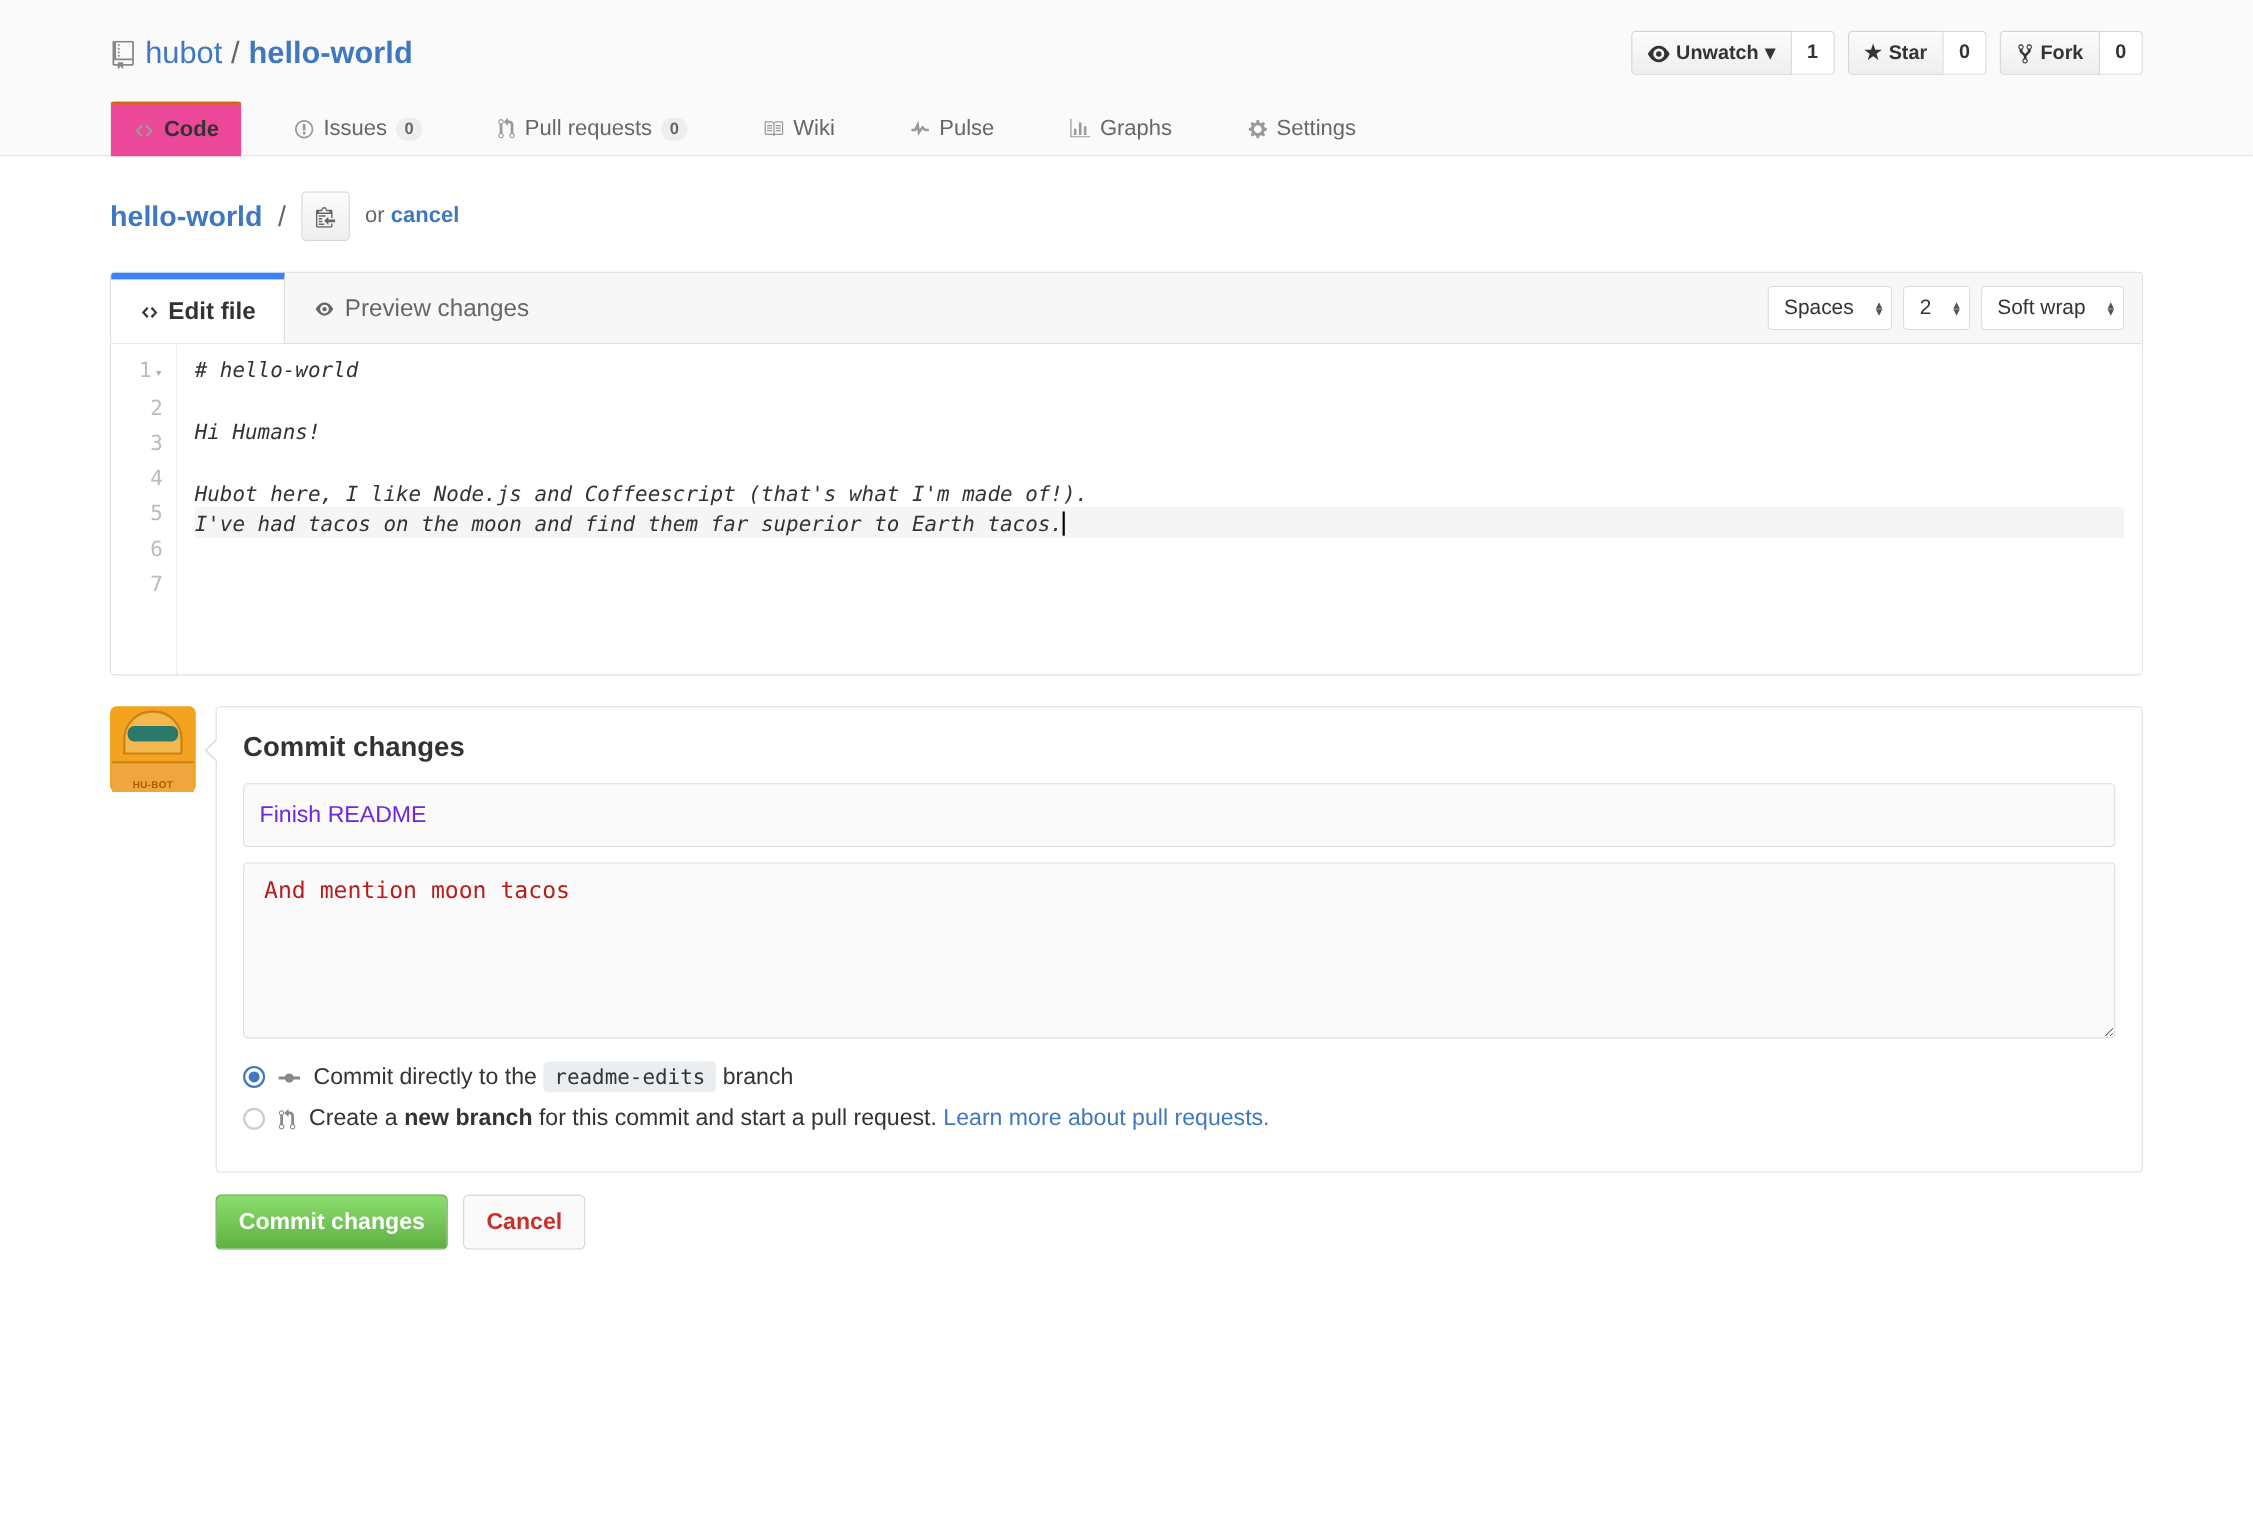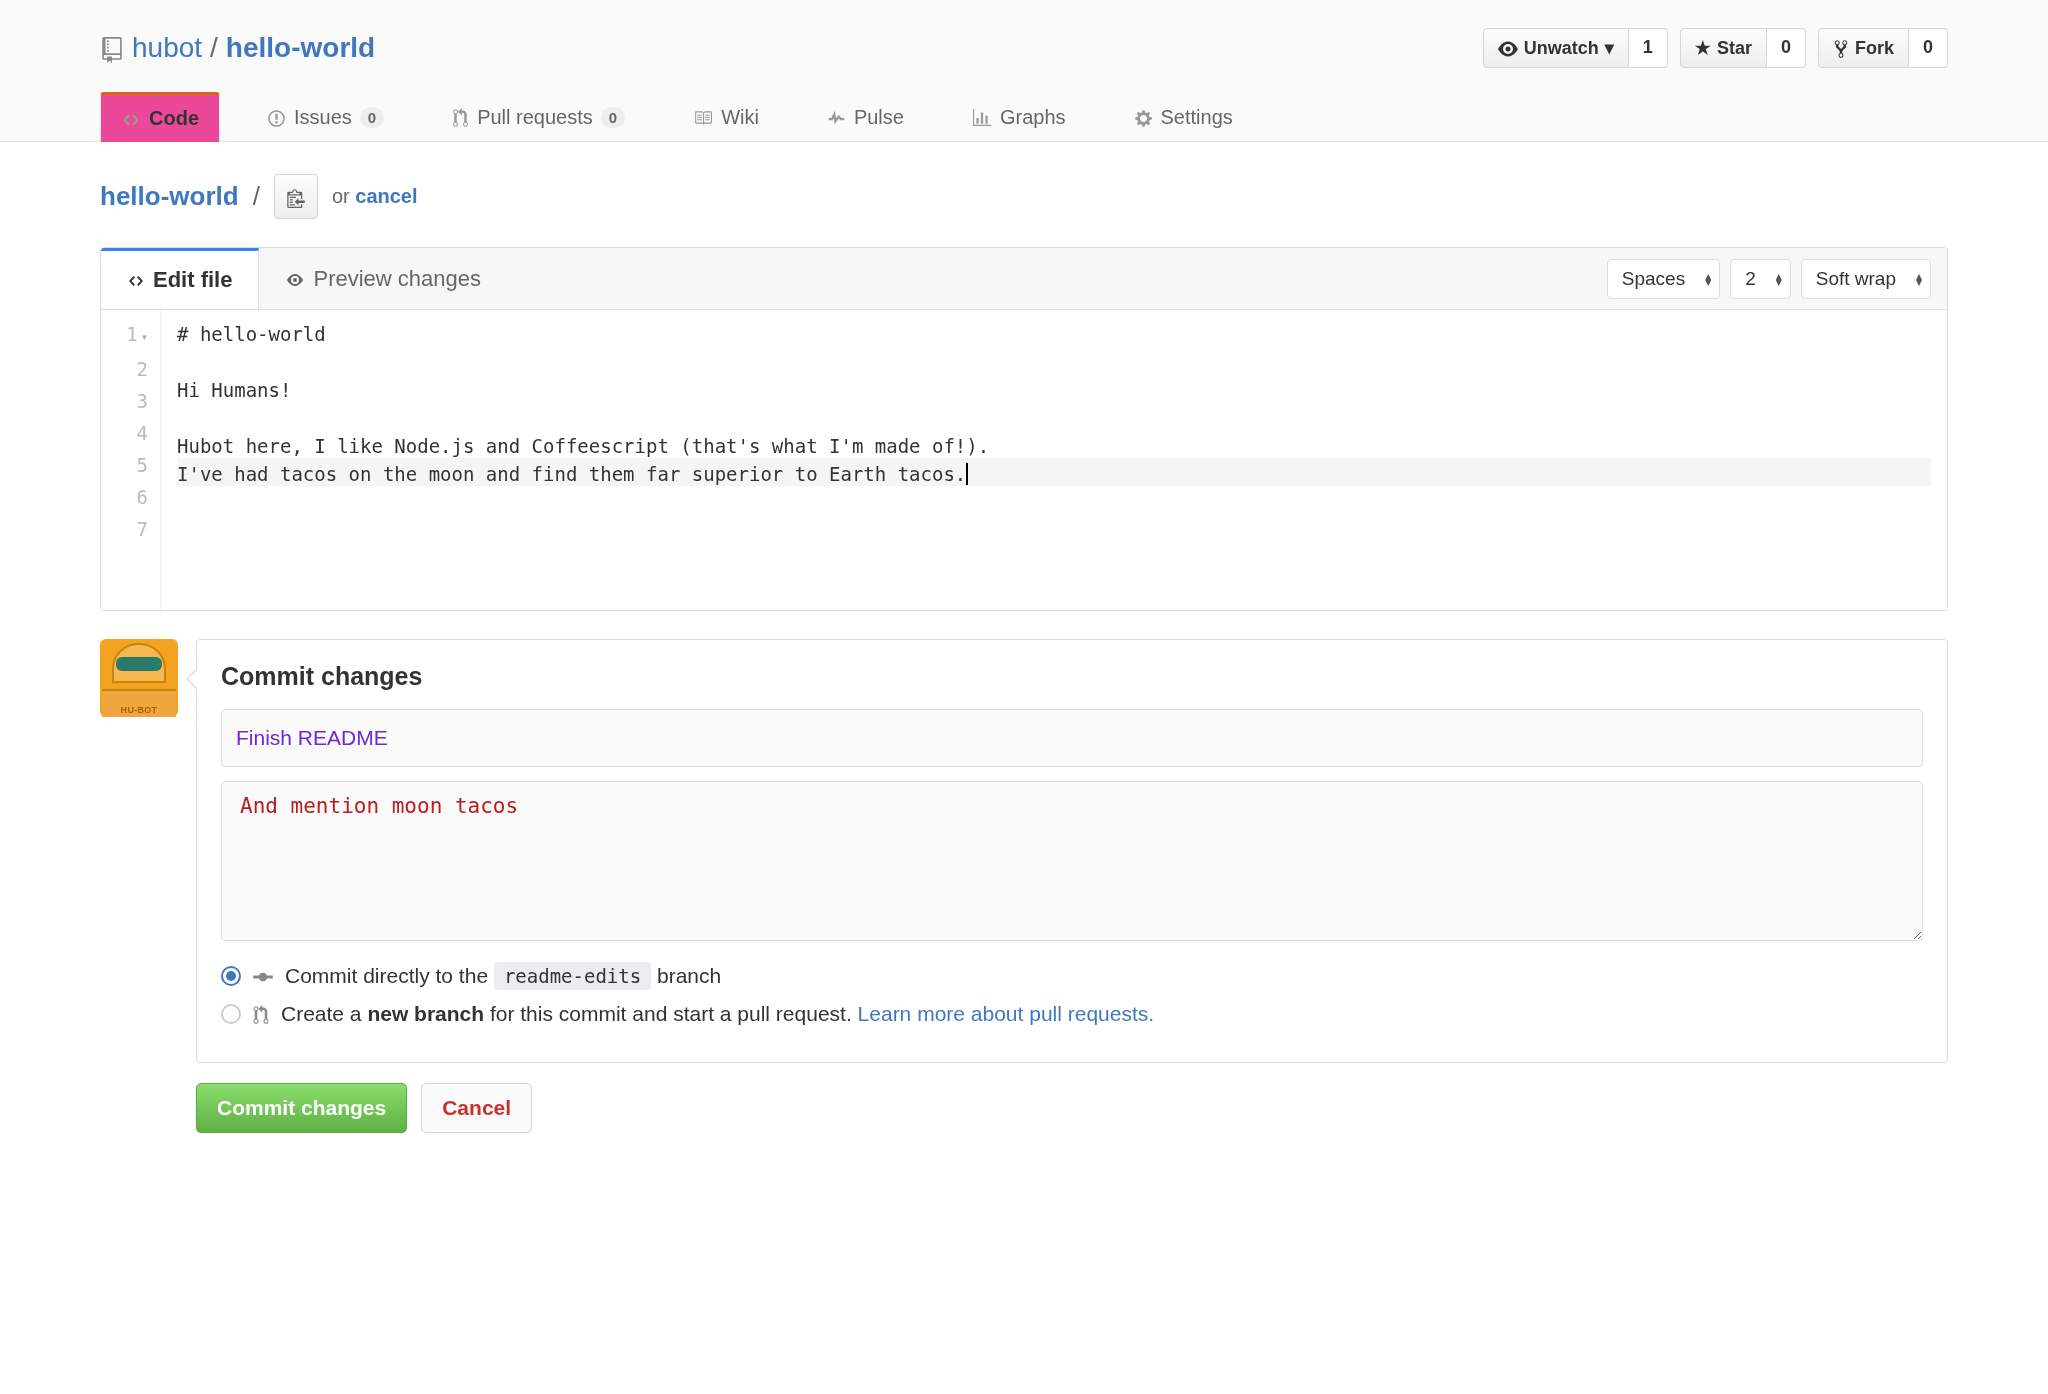--- a/index.html
+++ b/index.html
@@ -122,21 +122,21 @@
   cursor: pointer;
   display: flex;
   align-items: center;
   gap: 8px;
 }
 .editor-tab.active {
   background: #fff;
   font-weight: 600;
   color: #333;
   border-right: 1px solid #ddd;
-  border-top: 4px solid #3b82f6;
+  border-top: 7px solid #3b82f6;
   margin-top: -1px;
   justify-content: space-between;
 }
 .editor-settings { display: flex; gap: 10px; padding-right: 16px; }
 .select-box {
   background: #fff;
   border: 1px solid #ddd;
   border-radius: 4px;
   padding: 8px 34px 8px 14px;
   font-size: 19px;
@@ -156,20 +156,21 @@
   font-size: 19px;
   width: 60px;
 }
 .gutter div { padding: 2px 12px 2px 0; line-height: 28px; }
 .code-lines {
   padding: 8px 16px;
   font-family: Consolas, Monaco, monospace;
   font-size: 19px;
   flex: 1;
   line-height: 28px;
+  font-style: italic;
 }
 .code-line { height: 28px; white-space: pre; padding: 2px 0; }
 .code-line.cur { background: #f5f5f5; position: relative; }
 .cursor-bar { display:inline-block; width:2px; height:22px; background:#000; vertical-align:middle; margin-bottom:3px; }
 .fold-marker { color: #aaa; font-size: 12px; margin-left: 3px; }
 .commit-section { display: flex; gap: 18px; margin-top: 28px; }
 .avatar {
   width: 78px; height: 78px;
   border-radius: 6px;
   background: #f4a321;

